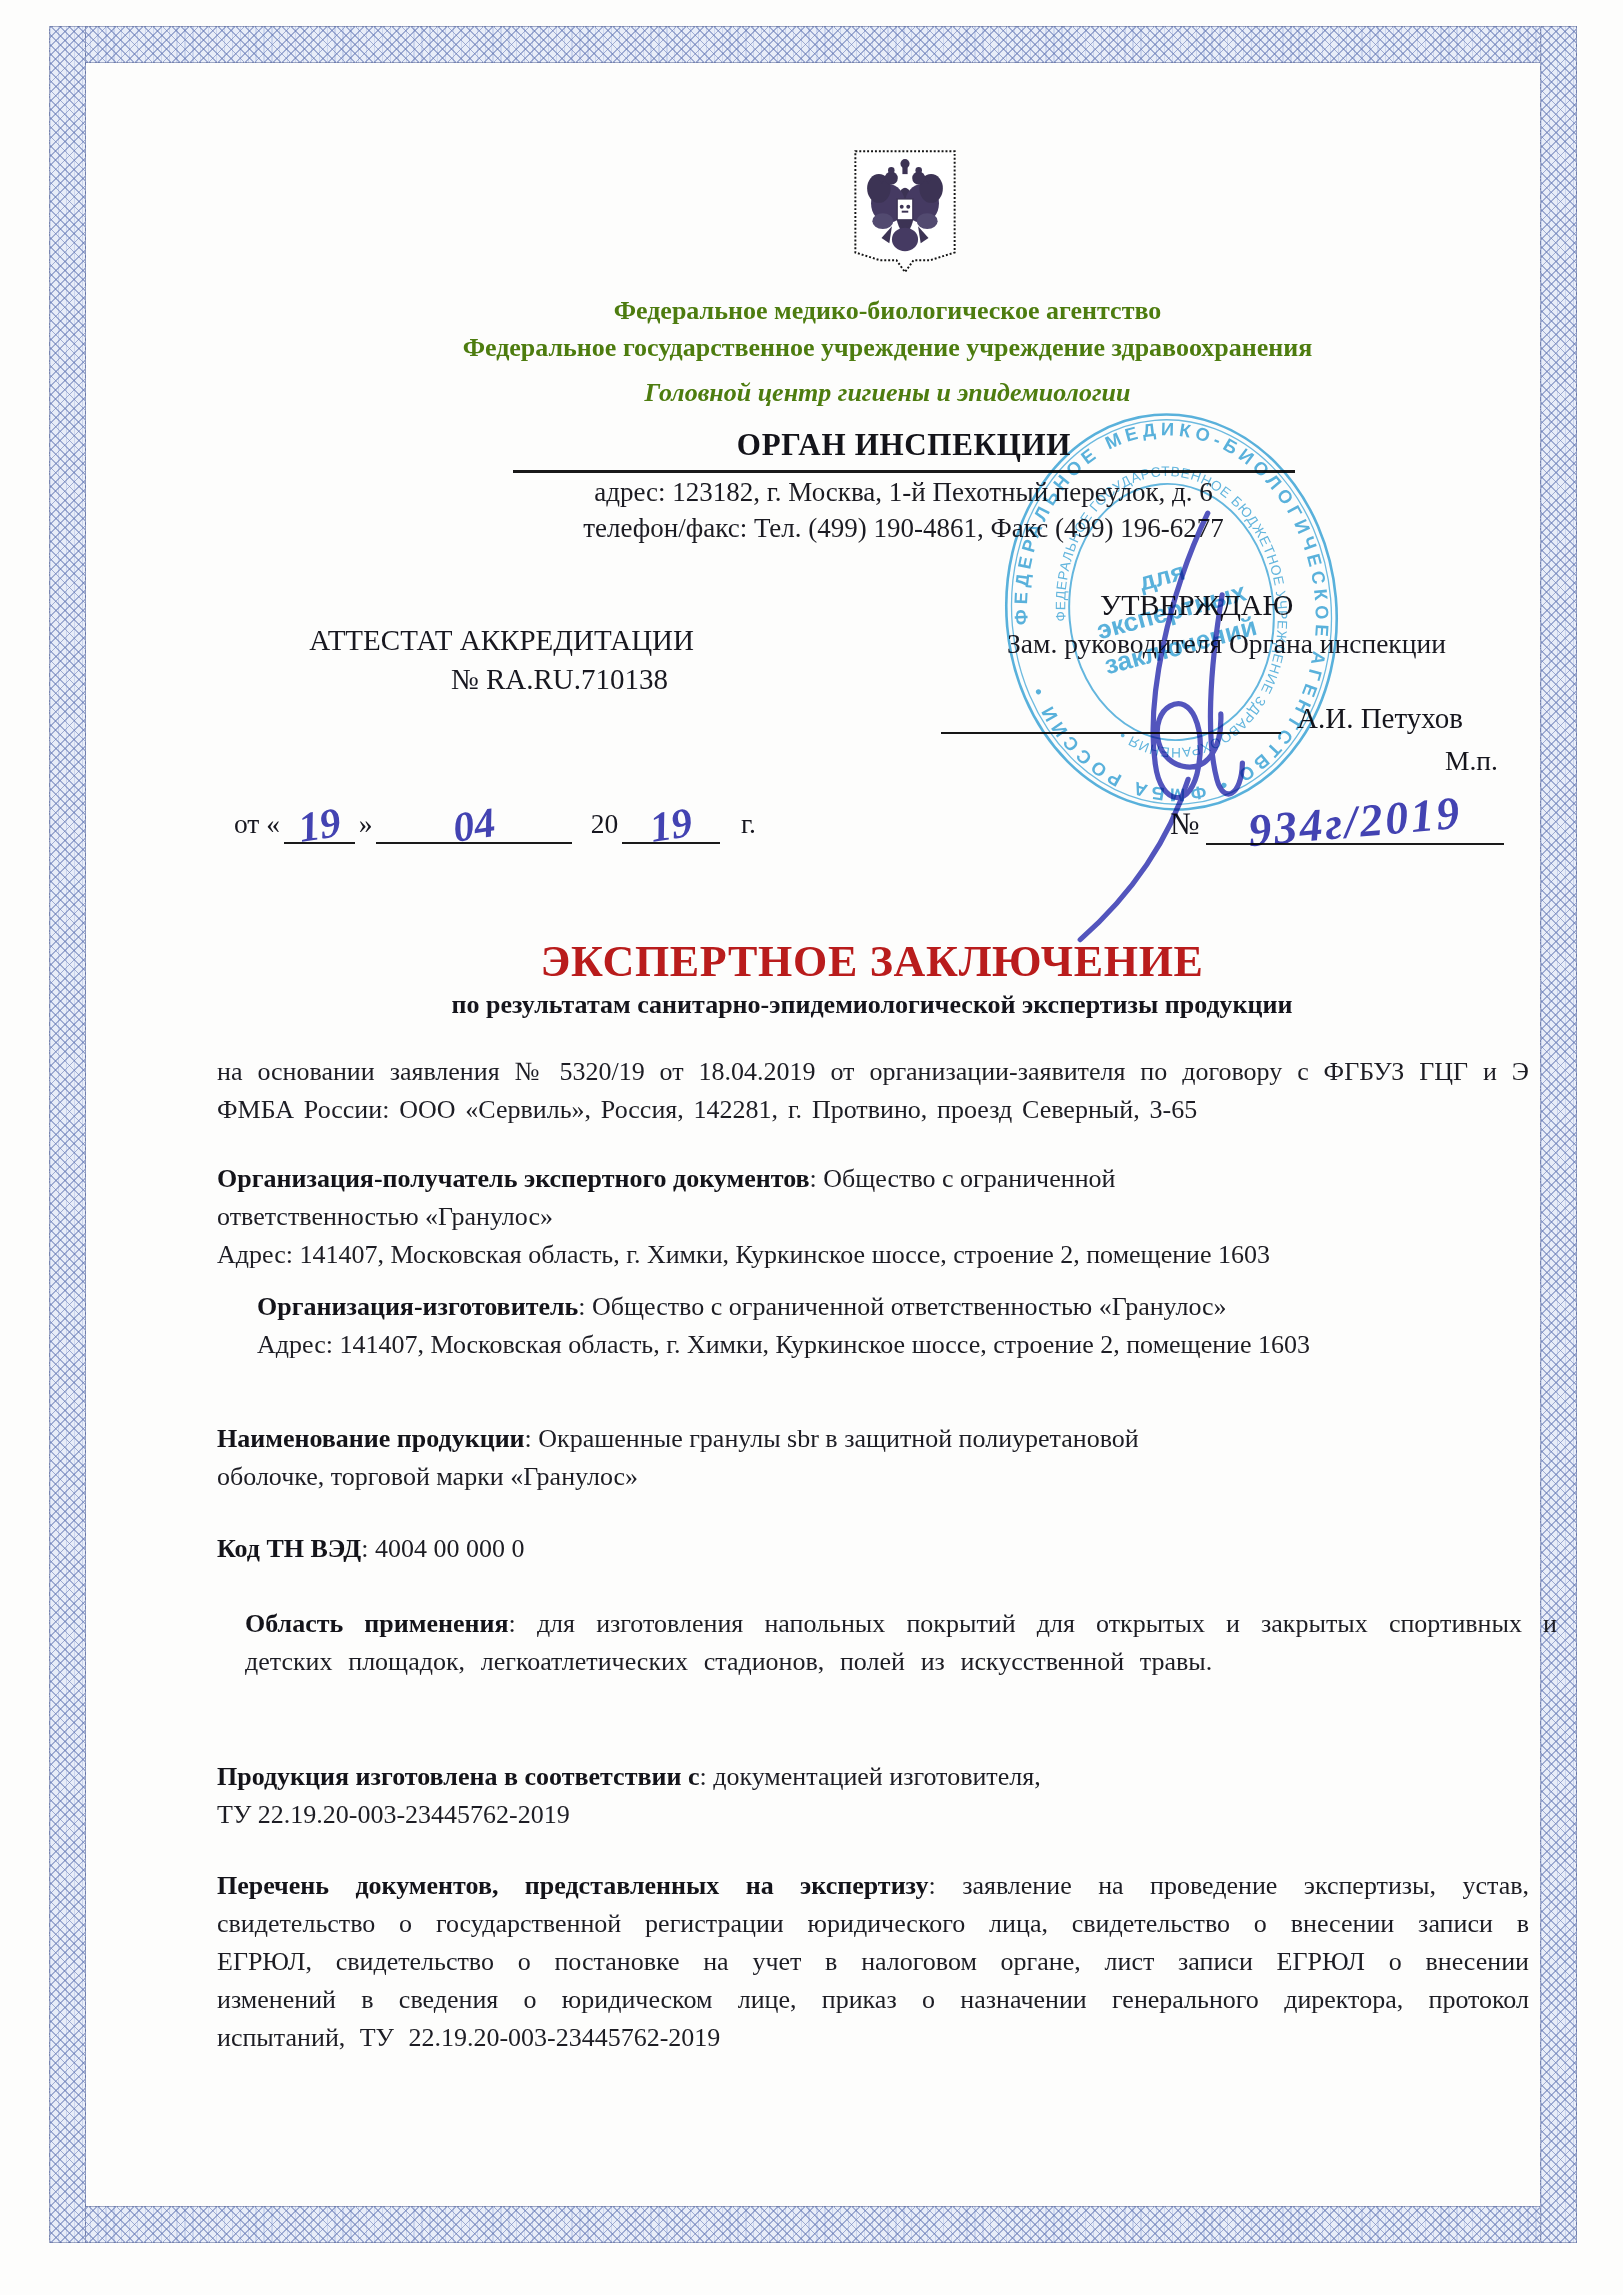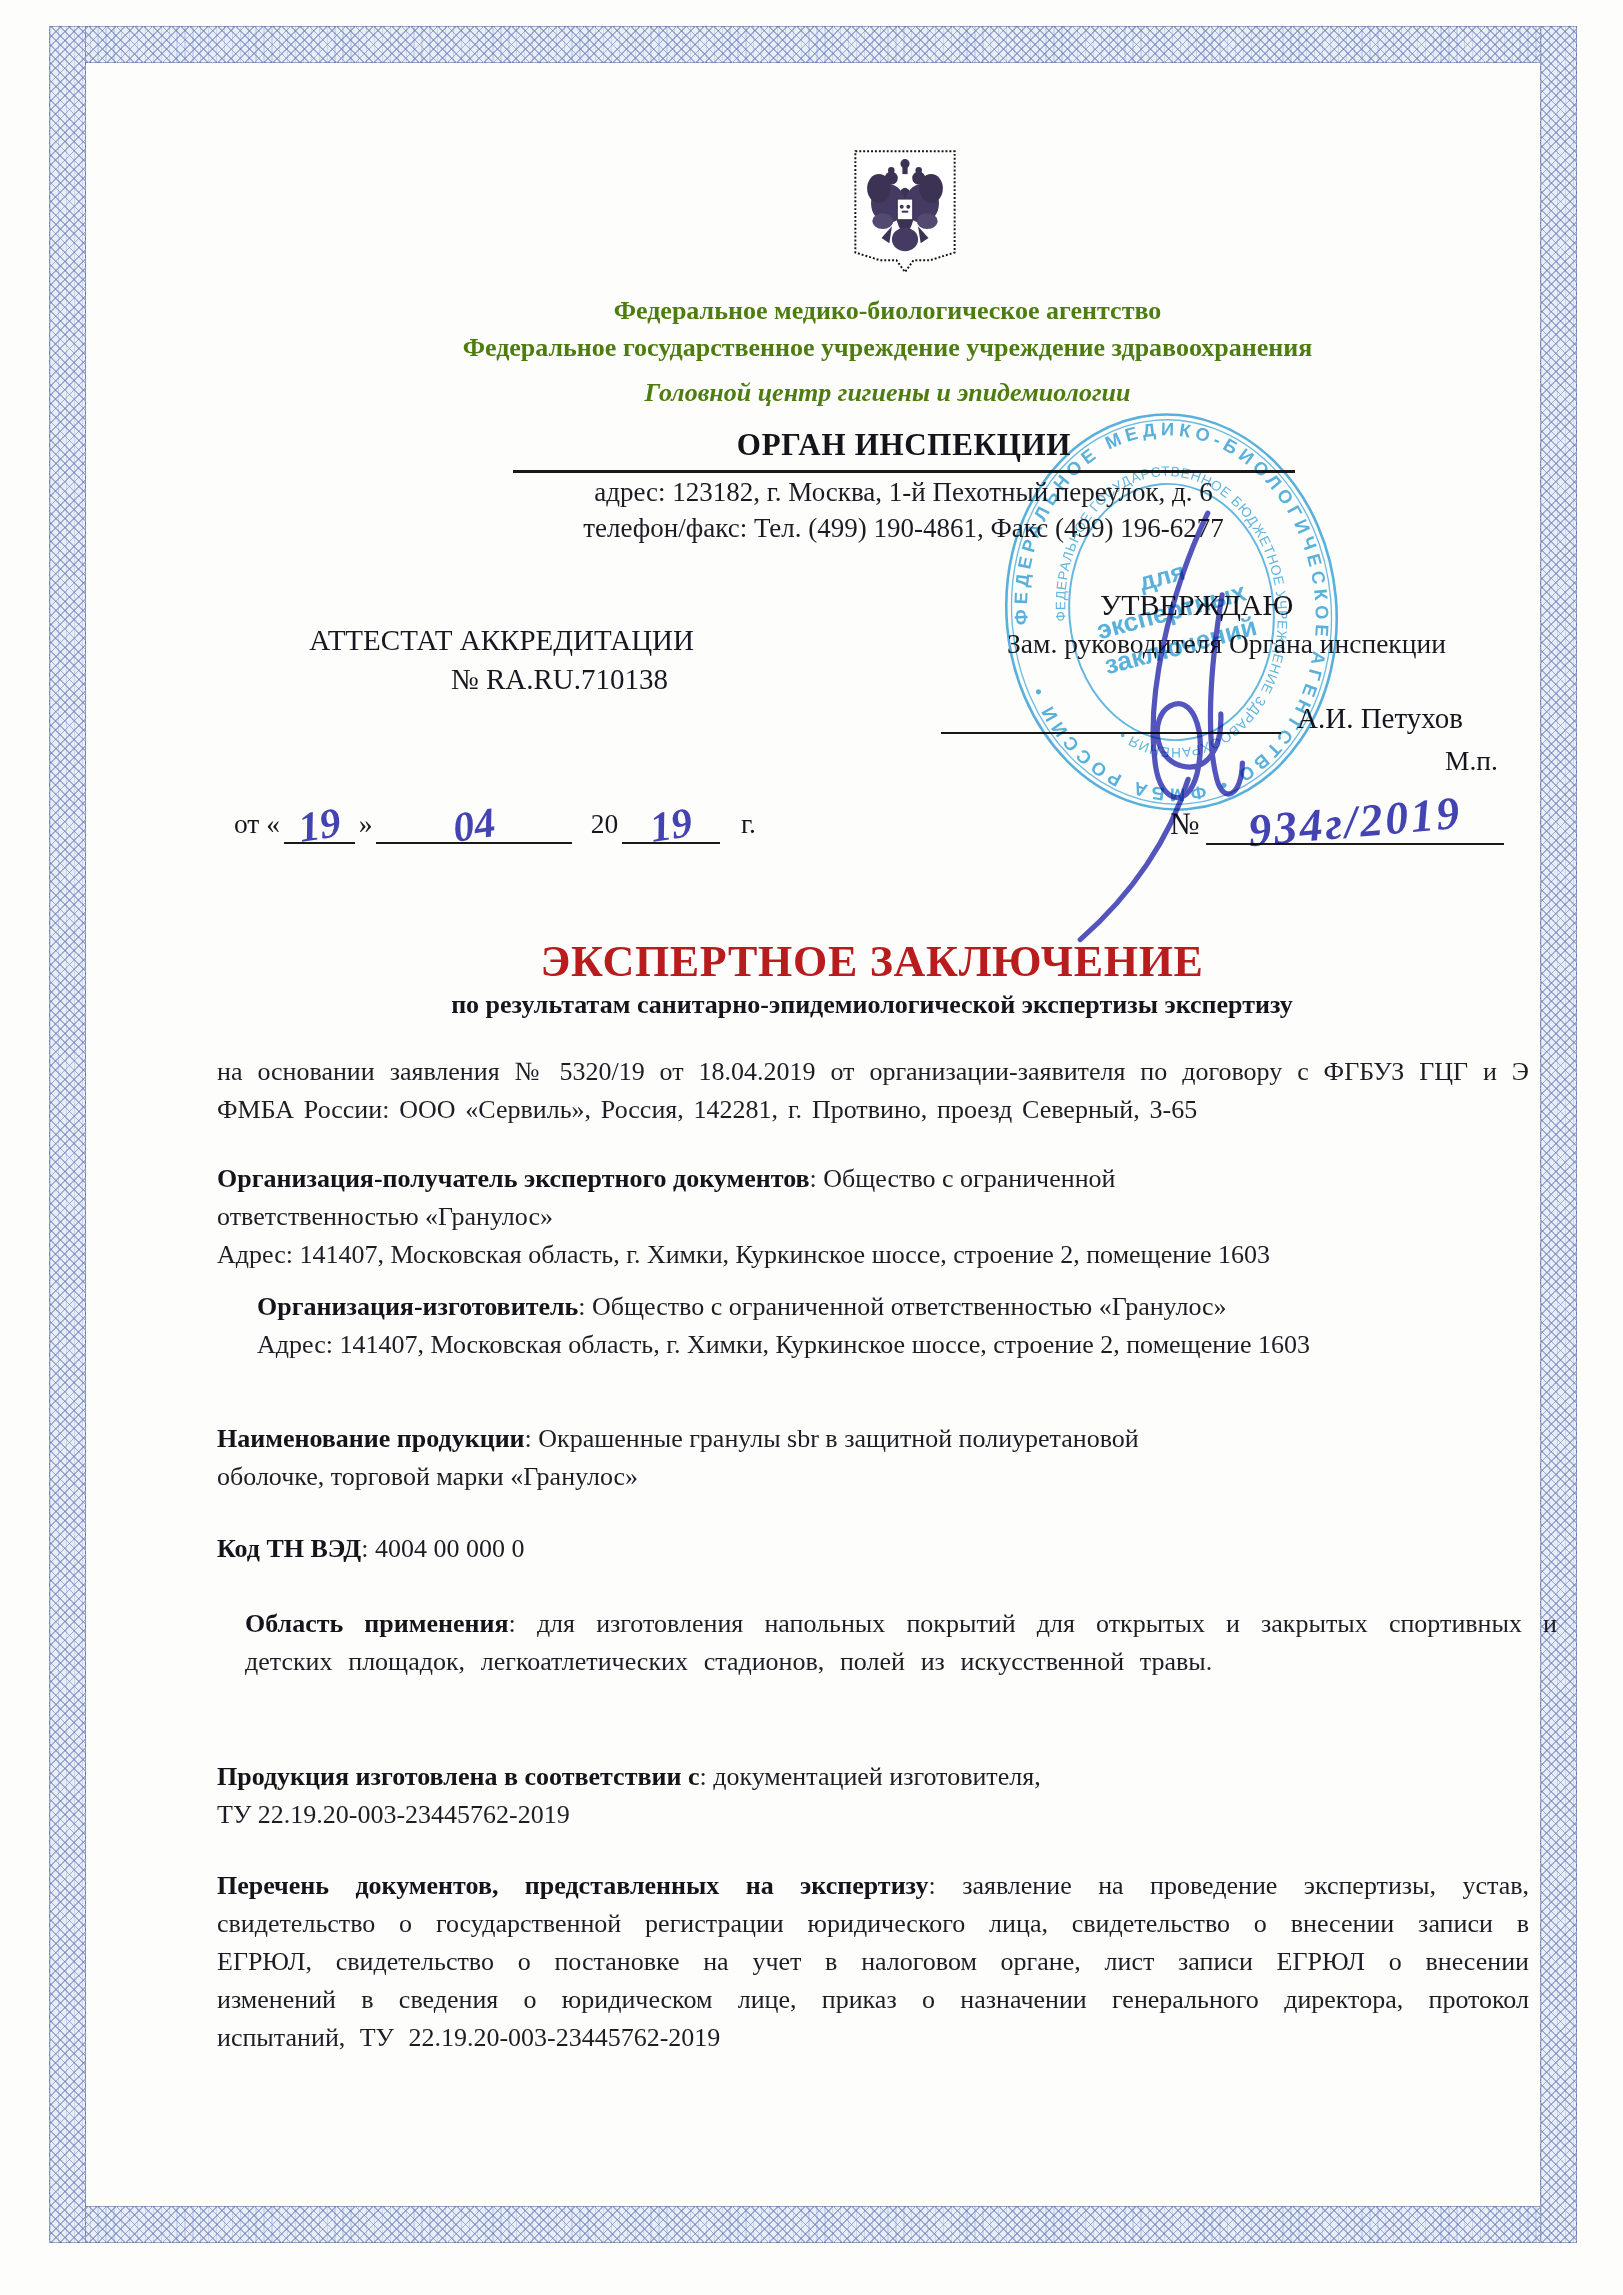--- a/index.html
+++ b/index.html
@@ -151,21 +151,21 @@
     </div>
 
   <div class="abs num-row">
       <span class="num-sign">№</span>
       <span class="slot-num">
         <span class="hw hw-n">934г/2019</span>
       </span>
     </div>
 
   <div class="abs doc-title">ЭКСПЕРТНОЕ ЗАКЛЮЧЕНИЕ</div>
-  <div class="abs doc-sub">по результатам санитарно-эпидемиологической экспертизы экспертизу</div>
+  <div class="abs doc-sub">по результатам санитарно-эпидемиологической экспертизы продукции</div>
 
   <div class="abs para jst p-basis">на основании заявления № 5320/19 от 18.04.2019 от организации-заявителя по договору с ФГБУЗ ГЦГ и Э ФМБА России: ООО «Сервиль», Россия, 142281, г. Протвино, проезд Северный, 3-65</div>
 
   <div class="abs para p-recipient"><b>Организация-получатель экспертного документов</b><span>: Общество с ограниченной
 ответственностью «Гранулос»</span><div>Адрес: 141407, Московская область, г. Химки, Куркинское шоссе, строение 2, помещение 1603</div></div>
 
   <div class="abs para p-manufacturer"><b>Организация-изготовитель</b><span>: Общество с ограниченной ответственностью «Гранулос»</span><div>Адрес: 141407, Московская область, г. Химки, Куркинское шоссе, строение 2, помещение 1603</div></div>
 
   <div class="abs para p-product"><b>Наименование продукции</b><span>: Окрашенные гранулы sbr в защитной полиуретановой
 оболочке, торговой марки «Гранулос»</span></div>

